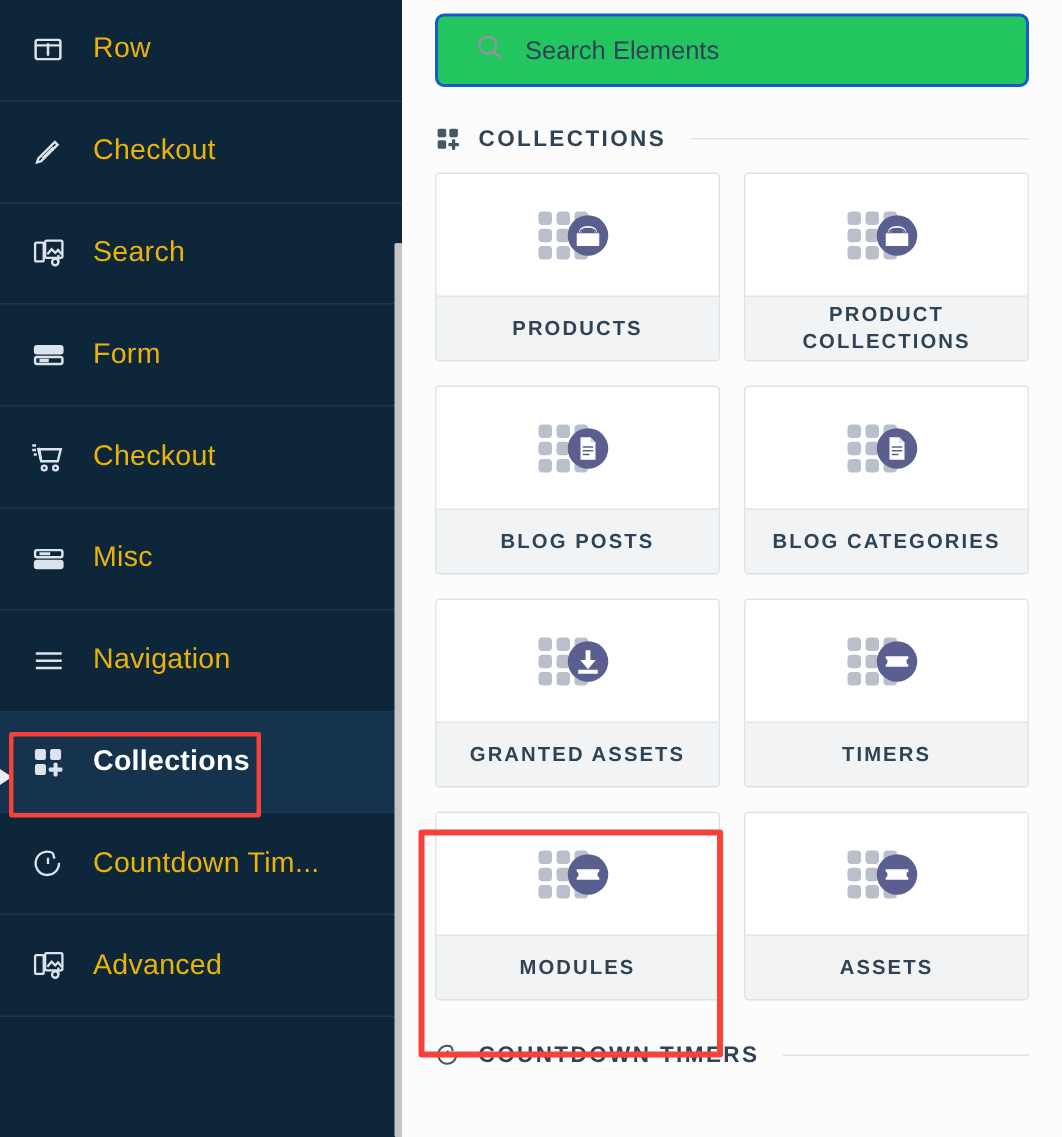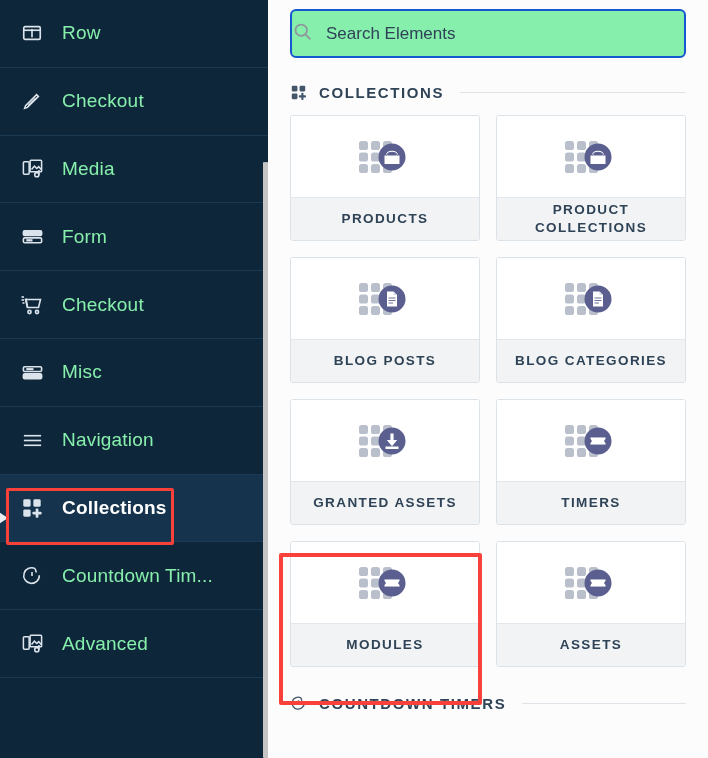--- a/index.html
+++ b/index.html
@@ -34,21 +34,21 @@
   .side-icon {
     width: 28px; height: 28px;
     display: flex; align-items: center; justify-content: center;
     margin-right: 16px;
     flex: none;
     color: #dbe4ec;
   }
   .side-icon svg { display:block; }
   .side-label {
     font-size: 19px;
-    color: #86efac;
+    color: #eab308;
     letter-spacing: .2px;
     white-space: nowrap;
   }
   .side-filler { flex: 1; }
 
   
   .side-pointer {
     position: absolute;
     left: -1px;
     top: 510px;
@@ -84,24 +84,24 @@
     position: relative;
     padding: 0 22px;
     overflow: hidden;
   }
 
   .search-wrap {
     margin-top: 9px;
     height: 49px;
     border: 2px solid #1659cf;
     border-radius: 6px;
-    background: #86efac;
+    background: #22c55e;
     display: flex;
     align-items: center;
-    padding: 0 0;
+    padding: 0 24px;
   }
   .search-icon { color: #8f959c; flex: none; margin-right: 13px; }
   .search-input {
     border: none;
     outline: none;
     font-size: 17px;
     color: #2b3a4a;
     font-family: "Liberation Sans", sans-serif;
     background: transparent;
     width: 100%;
@@ -213,21 +213,21 @@
     <div class="side-item">
       <span class="side-icon">
         <svg width="23" height="23" viewBox="0 0 24 24" fill="none" stroke="currentColor" stroke-width="1.6">
           <rect x="2.5" y="5" width="6" height="13" rx="1"></rect>
           <rect x="9.5" y="3.5" width="12" height="12" rx="1"></rect>
           <path d="M11 13l3-3.5 2.5 2.5 2-2 2.5 3"></path>
           <circle cx="16.5" cy="18.5" r="2.2"></circle>
             <line x1="18.7" y1="18.5" x2="18.7" y2="13.5"></line>
         </svg>
       </span>
-      <span class="side-label">Media</span>
+      <span class="side-label">Search</span>
     </div>
 
     <div class="side-item">
       <span class="side-icon">
         <svg width="23" height="23" viewBox="0 0 24 24" fill="none" stroke="currentColor" stroke-width="1.7">
           <rect x="2.5" y="6" width="19" height="5" rx="1.4" fill="currentColor"></rect>
           <rect x="2.5" y="13.5" width="19" height="5" rx="1.4"></rect>
           <line x1="5.5" y1="16" x2="12" y2="16" stroke-width="2.4"></line>
         </svg>
       </span>

